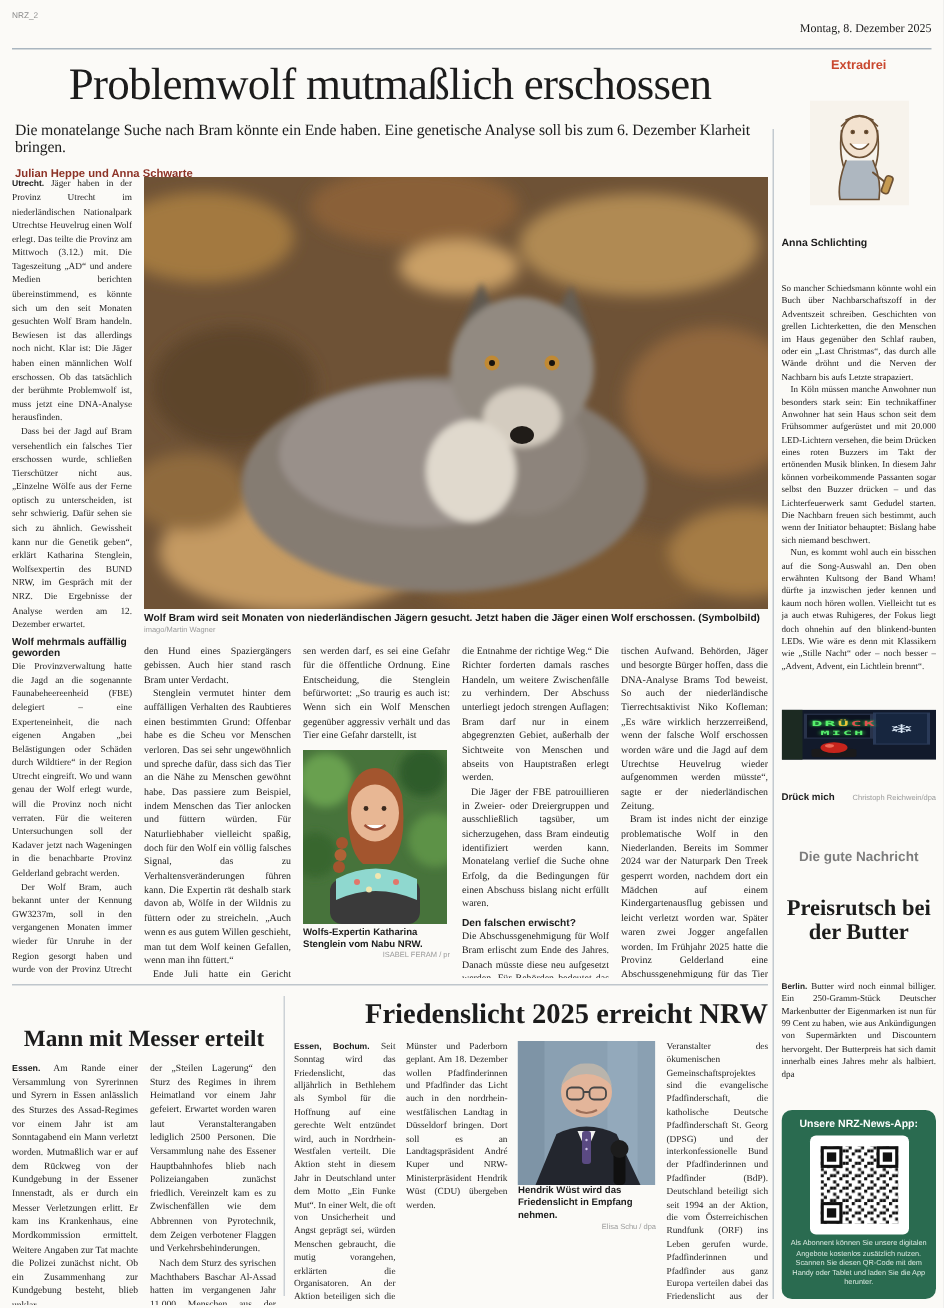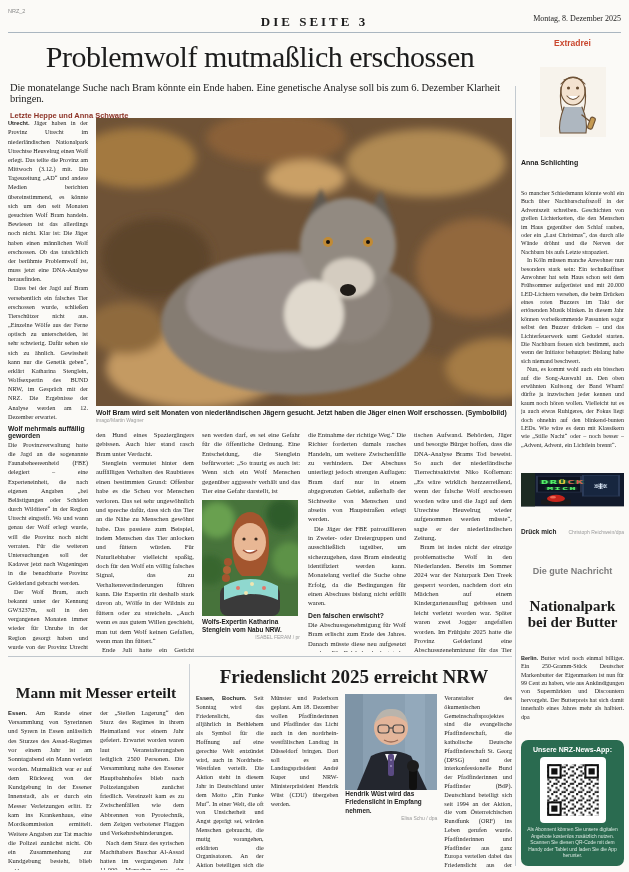--- a/index.html
+++ b/index.html
@@ -36,21 +36,21 @@
   .smallcap{font:bold 6.4px "Liberation Sans",sans-serif;line-height:1.3;}
   .smallcredit{display:block;text-align:right;font:5px "Liberation Sans",sans-serif;color:#9a9a9a;}
   
   .rule-h{position:absolute;left:8px;top:656px;width:504px;height:1px;background:#bfc6cc;}
   .rule-v-bottom{position:absolute;left:189px;top:664px;height:200px;width:1px;background:#ccd1d6;}
   .assad{position:absolute;left:8px;top:664px;width:176px;height:206px;overflow:hidden;}
   .assad h2{margin:2px 0 6px 0;text-align:center;font-size:15.5px;line-height:1.15;font-weight:700;}
   .assad .cols{display:flex;gap:8px;font-size:6.4px;line-height:1.45;}
   .assad .c{flex:1;}
   .fried{position:absolute;left:196px;top:664px;width:316px;height:206px;overflow:hidden;}
-  .fried h2{margin:2px 0 6px 0;text-align:center;font-size:19px;font-weight:700;}
+  .fried h2{margin:2px 0 6px 0;text-align:right;font-size:19px;font-weight:700;}
   .fried .cols{display:flex;gap:7px;font-size:6.2px;line-height:1.42;}
   .fried .c{flex:1;}
   .wuest-block{flex:0 0 92px;}
   .wuest-fig{width:92px;height:96px;overflow:hidden;}
   .wuest-fig svg{display:block;width:100%;height:100%;}
   
   .side-rule{position:absolute;left:515px;top:86px;height:780px;width:1px;background:#c3cad0;}
   .sidebar{position:absolute;left:521px;top:38px;width:103px;height:828px;overflow:hidden;
            display:flex;flex-direction:column;gap:19px;}
   .ex-label{text-align:center;font:bold 8.5px "Liberation Sans",sans-serif;color:#c9472e;}
@@ -73,29 +73,28 @@
   .qr-wrap svg{display:block;width:100%;height:100%;}
   .app-note{font:4.9px "Liberation Sans",sans-serif;line-height:1.35;color:#d9e8e0;text-align:center;}
 </style>
 </head>
 <body>
 
 <div class="page">
 
   <header class="masthead">
     <span class="edition">NRZ_2</span>
-    <div class="ptitle">DIE SEITE 3</div>
     <span class="pdate">Montag, 8. Dezember 2025</span>
   </header>
   <div class="mast-rule"></div>
 
   <section class="main-head">
     <h1>Problemwolf mutmaßlich erschossen</h1>
     <p class="subhead">Die monatelange Suche nach Bram könnte ein Ende haben. Eine genetische Analyse soll bis zum 6. Dezember Klarheit bringen.</p>
-    <div class="byline">Letzte Heppe und Anna Schwarte</div>
+    <div class="byline">Julian Heppe und Anna Schwarte</div>
   </section>
 
   <figure class="wolf-fig">
     <svg viewBox="0 0 416 288" preserveAspectRatio="none">
       <defs>
         <filter id="soft">
             <feGaussianBlur stdDeviation="2"></feGaussianBlur>
           </filter>
         <filter id="soft2">
             <feGaussianBlur stdDeviation="5"></feGaussianBlur>
@@ -303,21 +302,21 @@
         <rect x="20" y="66" width="30" height="14" rx="3" fill="#1a1a1c"></rect>
         <circle cx="35" cy="64" r="9" fill="#c6241c"></circle>
         <circle cx="32" cy="61" r="3" fill="#ef6a58"></circle>
       </svg>
     </figure>
     <div class="drueck-caprow">
       <span class="drueck-cap">Drück mich</span>
       <span class="credit">Christoph Reichwein/dpa</span>
     </div>
     <div class="gn-kicker">Die gute Nachricht</div>
-    <div class="gn-head">Nationalpark bei der Butter</div>
+    <div class="gn-head">Preisrutsch bei der Butter</div>
     <p class="gn-text"><b class="lead">Berlin.</b> <span>Butter wird noch einmal billiger. Ein 250-Gramm-Stück Deutscher Markenbutter der Eigenmarken ist nun für 99 Cent zu haben, wie aus Ankündigungen von Supermärkten und Discountern hervorgeht. Der Butterpreis hat sich damit innerhalb eines Jahres mehr als halbiert. dpa</span></p>
     <div class="app-box">
       <div class="app-title">Unsere NRZ-News-App:</div>
       <div class="qr-wrap">
         <svg viewBox="0 0 29 29">
           <defs>
             <pattern id="qrn" width="4" height="4" patternUnits="userSpaceOnUse">
               <rect width="4" height="4" fill="#fff"></rect>
               <rect x="0" y="0" width="1" height="1" fill="#111"></rect>
               <rect x="2" y="1" width="1" height="1" fill="#111"></rect>

